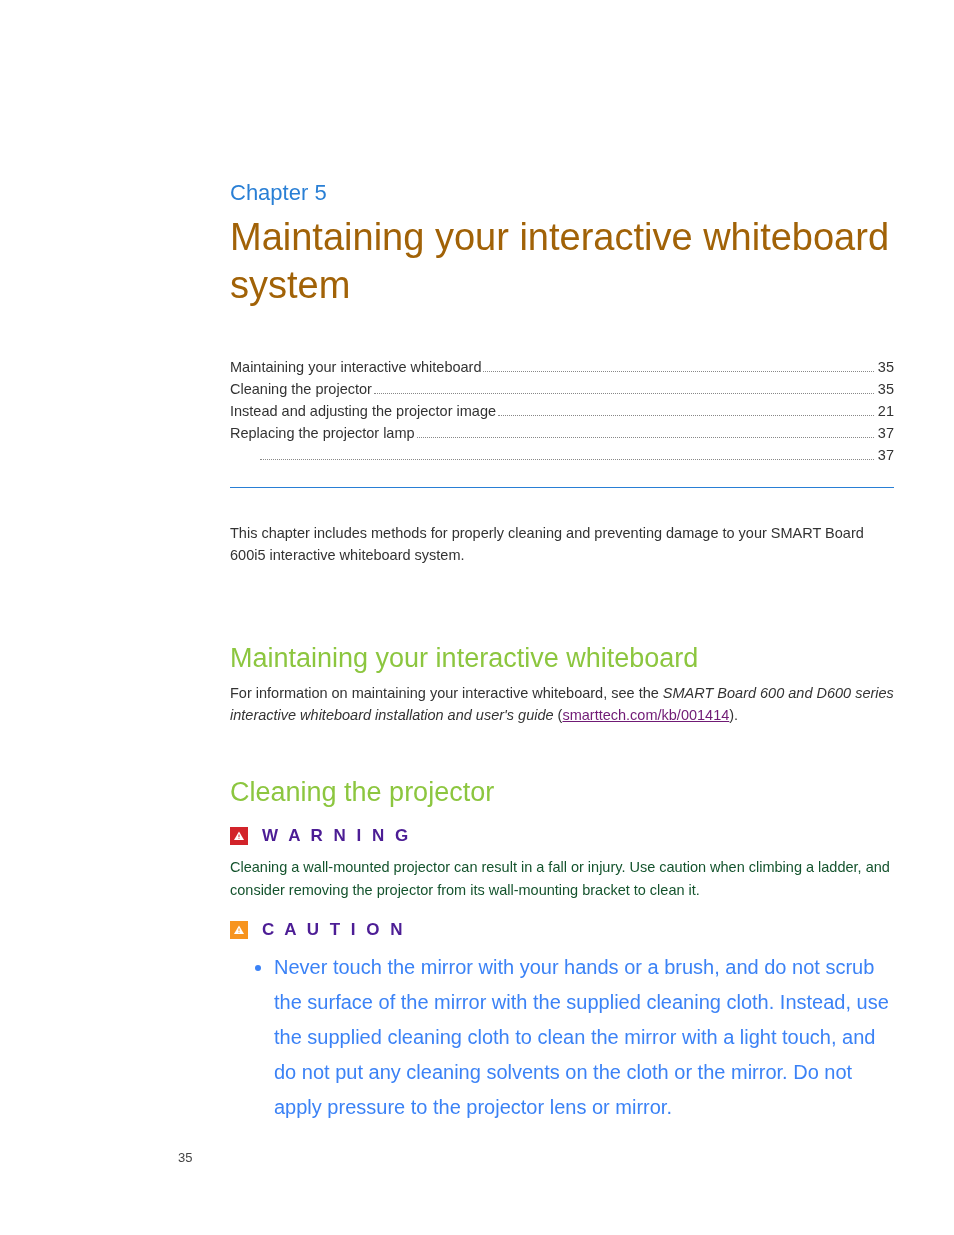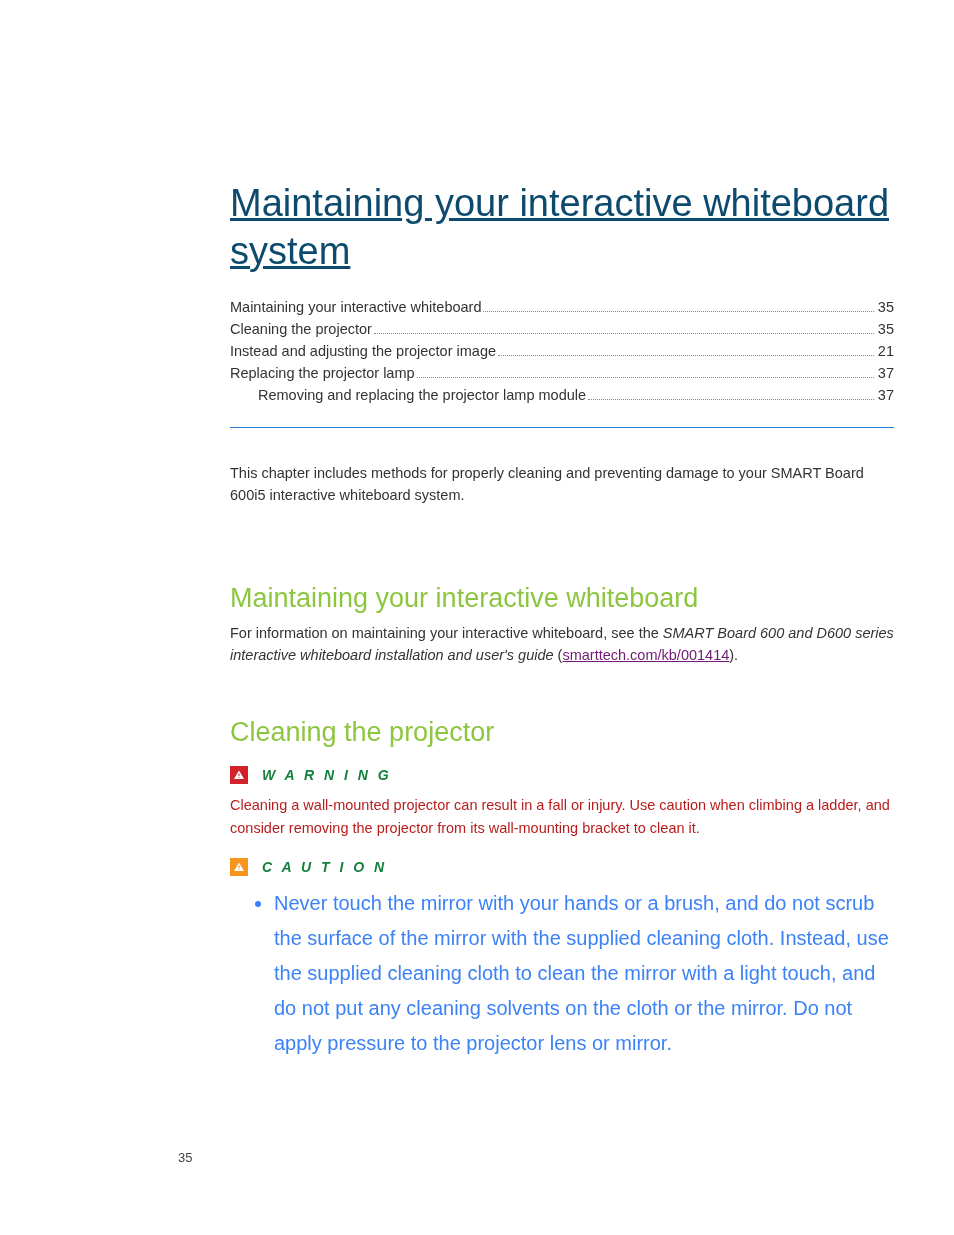--- a/index.html
+++ b/index.html
@@ -14,26 +14,25 @@
   .page {
     padding: 180px 60px 0 230px;
   }
   .chapter-label {
     color: #297fd5;
     font-size: 22px;
     font-weight: 400;
     margin-bottom: 8px;
   }
   .chapter-title {
-    color: #0c4a6e;
+    color: #a16207;
     font-size: 38px;
     font-weight: 400;
     line-height: 1.25;
-    margin-bottom: 24px;
-    text-decoration: underline;
+    margin-bottom: 50px;
   }
   .toc {
     margin-bottom: 18px;
   }
   .toc-row {
     display: flex;
     align-items: baseline;
     font-size: 14.5px;
     color: #333;
     margin-bottom: 6px;
@@ -84,30 +83,29 @@
     height: 18px;
     display: inline-flex;
     align-items: center;
     justify-content: center;
     margin-right: 14px;
   }
   .notice-icon.red { background: #d2232a; }
   .notice-icon.orange { background: #f7941e; }
   .notice-icon svg { width: 12px; height: 12px; }
   .notice-label {
-    font-size: 14px;
+    font-size: 17px;
     font-weight: 700;
     letter-spacing: 3px;
-    color: #15803d;
-    font-style: italic;
+    color: #4c1d95;
   }
   .notice-body {
     font-size: 14.5px;
     line-height: 1.6;
-    color: #b91c1c;
+    color: #14532d;
     margin-bottom: 14px;
   }
   ul.caution-list {
     list-style: disc;
     padding-left: 44px;
   }
   ul.caution-list li {
     font-size: 20px;
     line-height: 1.75;
     color: #3b82f6;
@@ -118,20 +116,21 @@
     bottom: 70px;
     font-size: 13px;
     color: #444;
   }
 </style>
 </head>
 <body>
 
 <div class="page">
 
+  <div class="chapter-label">Chapter 5</div>
   <div class="chapter-title">Maintaining your interactive whiteboard system</div>
 
   <div class="toc">
     <div class="toc-row">
       <span class="toc-label">Maintaining your interactive whiteboard</span>
       <span class="toc-leader"></span>
       <span class="toc-page">35</span>
     </div>
     <div class="toc-row">
       <span class="toc-label">Cleaning the projector</span>
@@ -142,21 +141,20 @@
       <span class="toc-label">Instead and adjusting the projector image</span>
       <span class="toc-leader"></span>
       <span class="toc-page">21</span>
     </div>
     <div class="toc-row">
       <span class="toc-label">Replacing the projector lamp</span>
       <span class="toc-leader"></span>
       <span class="toc-page">37</span>
     </div>
     <div class="toc-row indent">
-      <span class="toc-label">Removing and replacing the projector lamp module</span>
       <span class="toc-leader"></span>
       <span class="toc-page">37</span>
     </div>
   </div>
 
   <hr class="toc-hr">
 
   <p class="intro">This chapter includes methods for properly cleaning and preventing damage to your SMART Board 600i5 interactive whiteboard system.</p>
 
   <div class="sect1">

